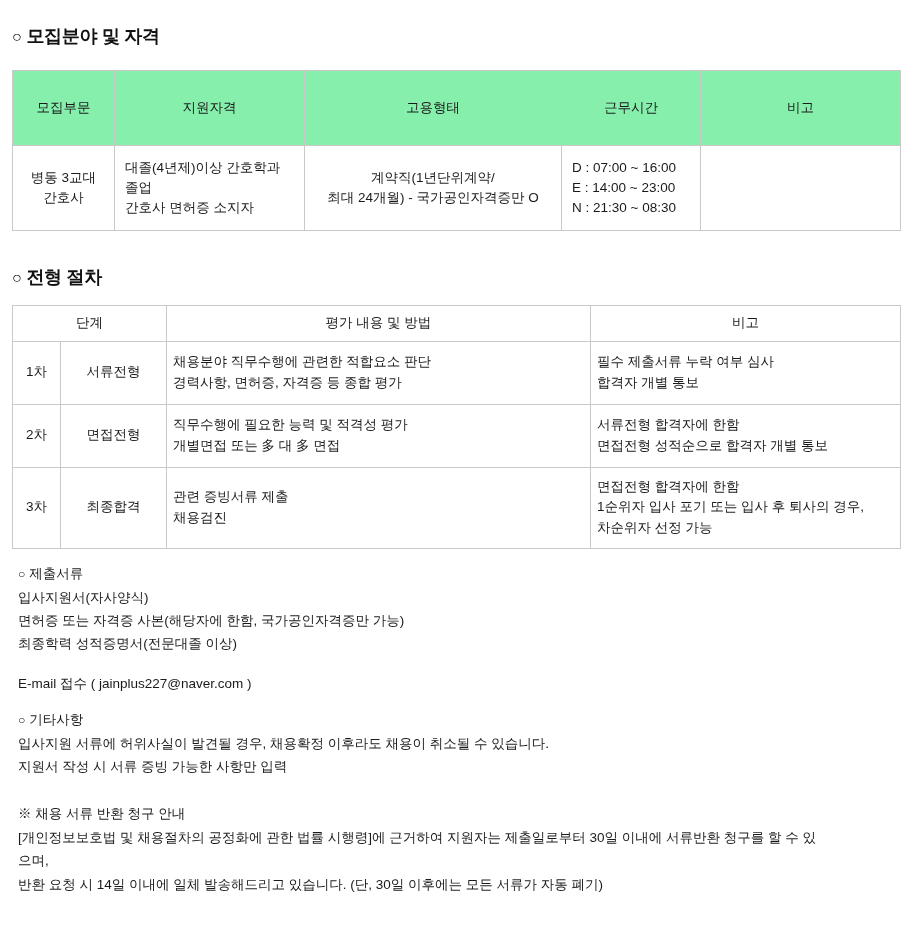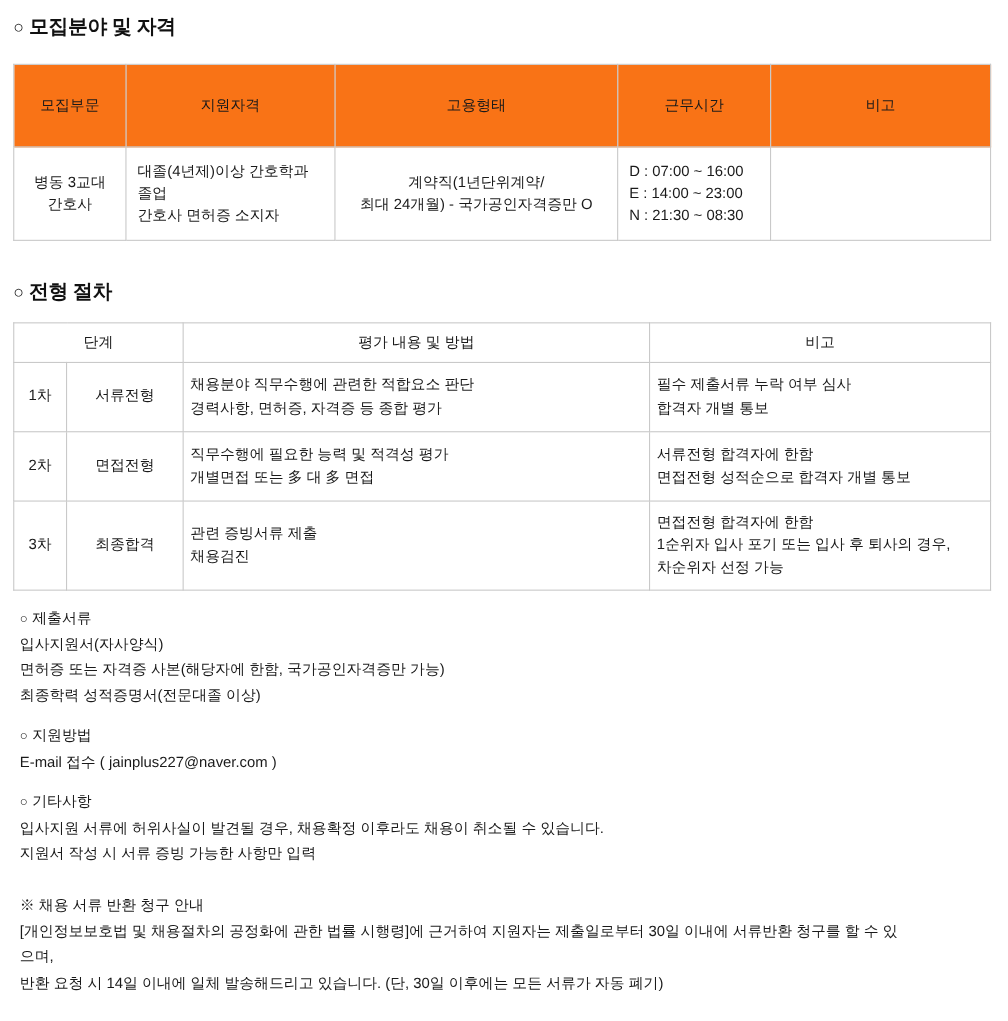--- a/index.html
+++ b/index.html
@@ -10,21 +10,21 @@
   body {
     width: 916px;
     height: 928px;
     font-family: "Liberation Sans", sans-serif;
     color: #1a1a1a;
     font-size: 13.5px;
     position: relative;
     overflow: hidden;
   }
   .page {
-    padding: 8px 10px 0 10px;
+    padding: 20px 10px 0 10px;
     box-sizing: border-box;
     width: 832px;
   }
   .section-title {
     font-size: 18px;
     font-weight: bold;
     color: #111;
     margin: 4px 0 0 2px;
     letter-spacing: -0.3px;
   }
@@ -45,21 +45,21 @@
   }
   .tbl1 th, .tbl1 td {
     border: 1px solid #c9c9c9;
     text-align: center;
     vertical-align: middle;
     padding: 6px 4px;
     font-size: 13.5px;
     line-height: 1.5;
   }
   .tbl1 th {
-    background: #f97316;
+    background: #86efac;
     font-weight: normal;
     height: 62px;
   }
   .tbl1 td {
     height: 72px;
   }
   .tbl1 td.left {
     text-align: left;
     padding-left: 10px;
   }
@@ -244,23 +244,20 @@
   <div class="block">
     <div class="block-head">
       <span class="marker">○</span><span>제출서류</span>
     </div>
     <div class="line">입사지원서(자사양식)</div>
     <div class="line">면허증 또는 자격증 사본(해당자에 한함, 국가공인자격증만 가능)</div>
     <div class="line">최종학력 성적증명서(전문대졸 이상)</div>
   </div>
 
   <div class="block">
-    <div class="block-head">
-      <span class="marker">○</span><span>지원방법</span>
-    </div>
     <div class="line">E-mail 접수 ( jainplus227@naver.com )</div>
   </div>
 
   <div class="block">
     <div class="block-head">
       <span class="marker">○</span><span>기타사항</span>
     </div>
     <div class="line">입사지원 서류에 허위사실이 발견될 경우, 채용확정 이후라도 채용이 취소될 수 있습니다.</div>
     <div class="line">지원서 작성 시 서류 증빙 가능한 사항만 입력</div>
   </div>

